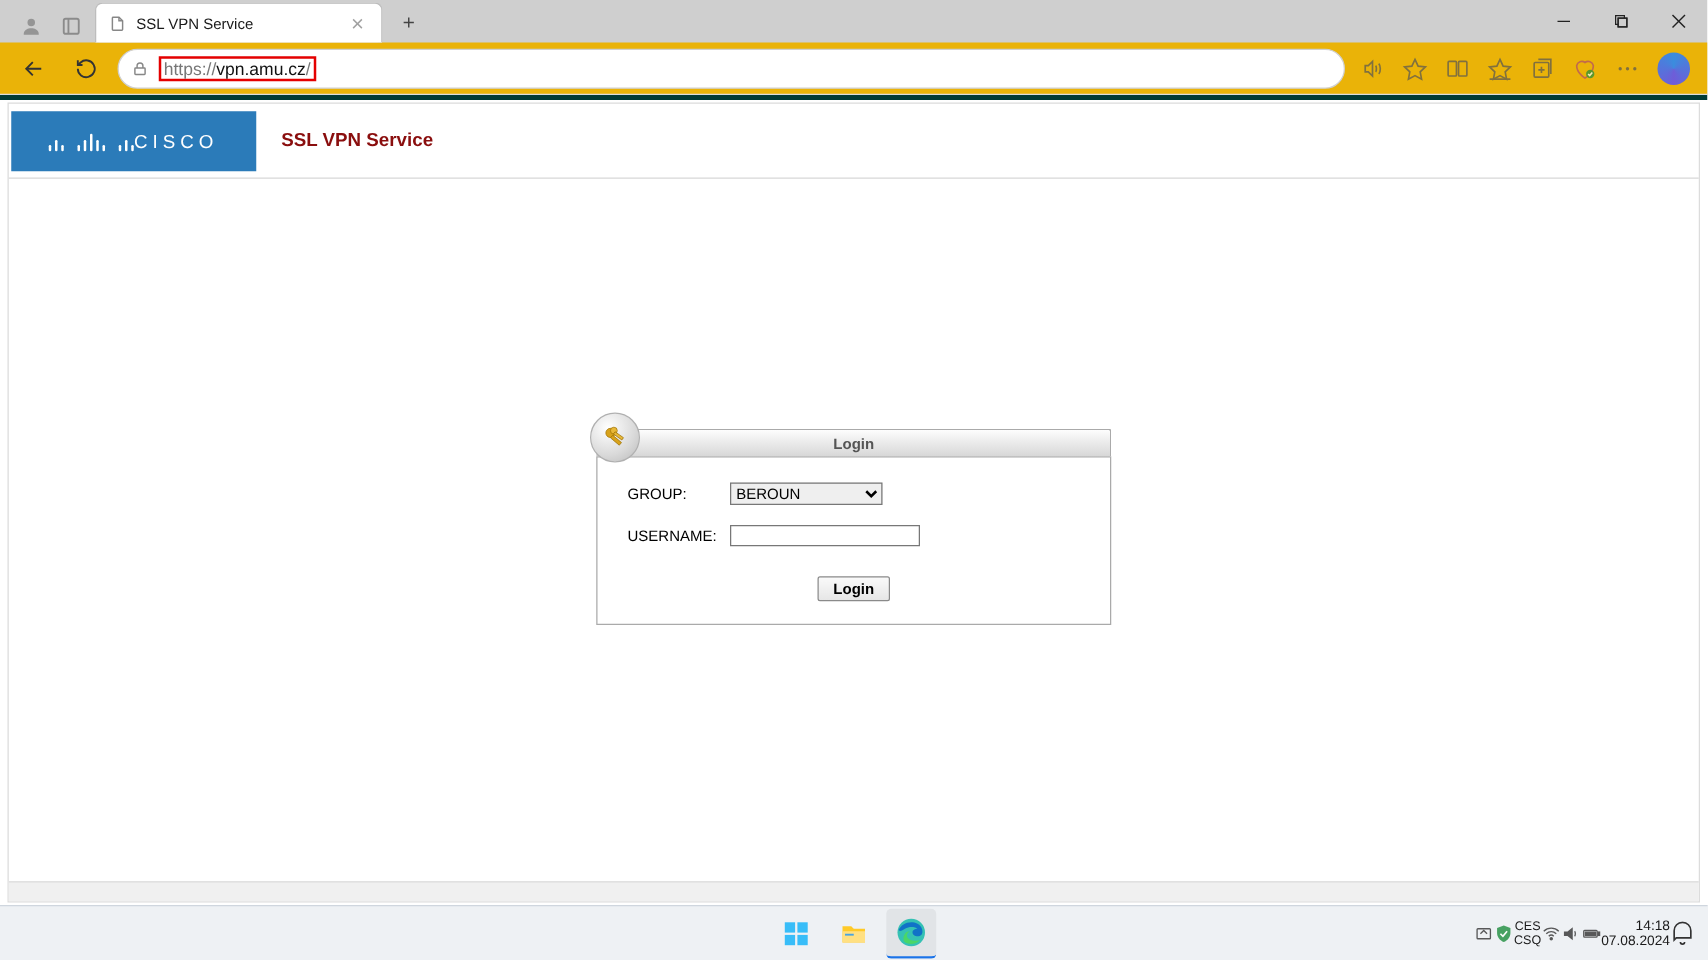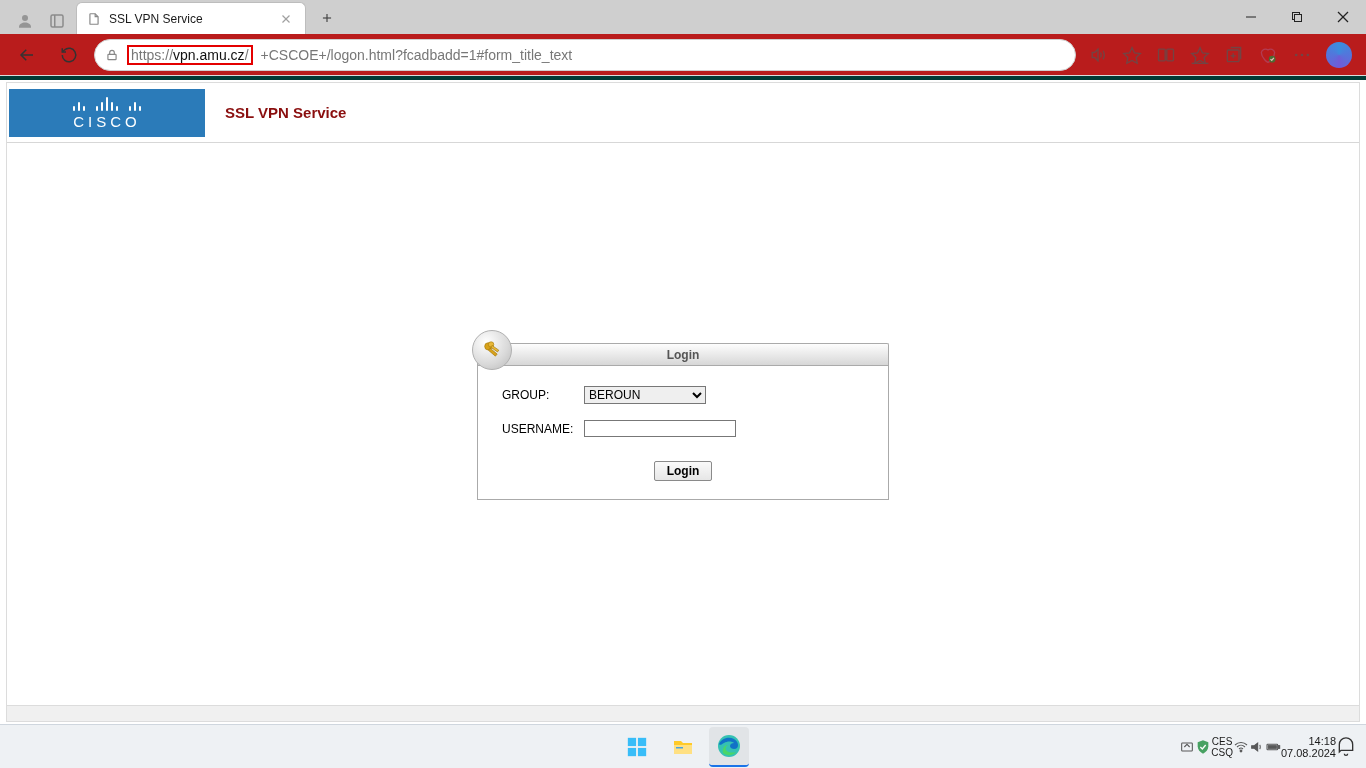--- a/index.html
+++ b/index.html
@@ -27,21 +27,21 @@
     width: 30px; height: 30px; display: flex; align-items: center; justify-content: center;
     margin-left: 6px; margin-bottom: 1px; cursor: pointer; border-radius: 4px;
   }
   .window-controls { margin-left: auto; display: flex; }
   .window-controls div {
     width: 46px; height: 34px; display: flex; align-items: center; justify-content: center;
     cursor: pointer;
   }
 
   .toolbar {
-    height: 42px; background: #b91c1c; display: flex; align-items: center;
+    height: 42px; background: #eab308; display: flex; align-items: center;
     gap: 8px; padding: 0 10px; border-bottom: 1px solid #dcdcdc;
   }
   .nav-btn {
     width: 34px; height: 34px; display: flex; align-items: center; justify-content: center;
     border-radius: 4px; cursor: pointer;
   }
   .address-bar {
     flex: 1; height: 32px; border: 1px solid #d0d0d0; border-radius: 16px;
     display: flex; align-items: center; padding: 0 10px; gap: 8px;
     background: #ffffff; font-size: 14px; color: #555;
@@ -65,21 +65,21 @@
     border-top: 4px solid #003a35;
     overflow: hidden;
   }
   .page-inner { margin: 2px 6px; border: 1px solid #dcdcdc; background: #fff; height: 640px; position: relative; }
   .brand-bar {
     height: 60px; display: flex; align-items: center; gap: 20px;
     border-bottom: 1px solid #d7d7d7; padding-left: 2px;
   }
   .cisco-block {
     width: 196px; height: 48px; background: #2b7bb9;
-    display: flex; flex-direction: column; align-items: center; justify-content: center;
+    display: flex; flex-direction: row; align-items: center; justify-content: center;
     color: #fff;
   }
   .cisco-bars { display: flex; gap: 3px; align-items: flex-end; height: 16px; }
   .cisco-bars span { width: 2px; background: #fff; border-radius: 1px; }
   .cisco-word { font-size: 15px; letter-spacing: 4px; font-weight: 300; margin-top: 2px; }
   .service-title { color: #8a0e0e; font-weight: 700; font-size: 15px; }
 
   
   .login-wrap {
     position: absolute; left: 50%; top: 260px; transform: translateX(-50%);
@@ -224,21 +224,20 @@
     </div>
 
     <div class="address-bar">
       <svg class="lock-icon" viewBox="0 0 24 24" fill="none" stroke="#555" stroke-width="2">
           <rect x="5" y="11" width="14" height="9" rx="1"></rect>
           <path d="M8 11V8a4 4 0 0 1 8 0v3"></path>
         </svg>
       <span class="url-highlight">
         <span style="color:#777">https://</span><span class="url-host">vpn.amu.cz</span><span style="color:#777">/</span>
       </span>
-      <span style="color:#777">+CSCOE+/logon.html?fcadbadd=1#form_title_text</span>
     </div>
 
     <div class="toolbar-right">
       <svg class="tool-icon" viewBox="0 0 24 24" fill="none" stroke="#555" stroke-width="1.6">
           <path d="M5 15h3l4 4V5l-4 4H5z"></path>
           <path d="M15 9c1 1 1 5 0 6"></path>
           <path d="M18 7c2 2 2 8 0 10"></path>
         </svg>
       <svg class="tool-icon" viewBox="0 0 24 24" fill="none" stroke="#555" stroke-width="1.6">
           <polygon points="12 3 15 9.5 22 10.3 17 15 18.3 22 12 18.6 5.7 22 7 15 2 10.3 9 9.5"></polygon>

